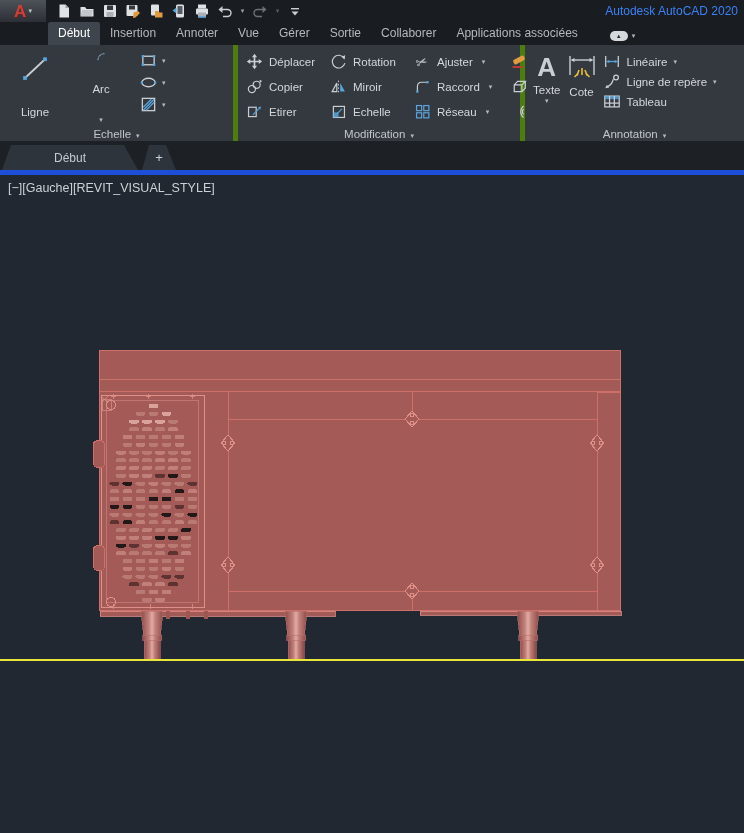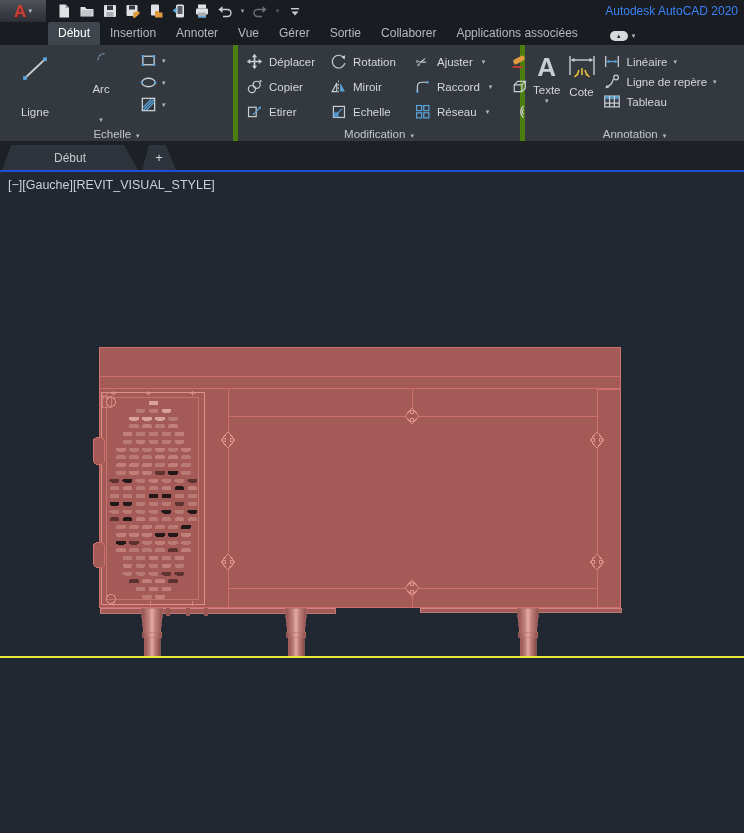--- a/index.html
+++ b/index.html
@@ -60,21 +60,21 @@
 
   
   .filetabs { height:29px; background:#1d2126; display:flex; align-items:flex-end; padding-left:2px; }
   .ftab { height:25px; display:flex; align-items:center; justify-content:center; gap:26px; font-size:12px; color:#c6cace; background:#2e343b; cursor:pointer; clip-path:polygon(0 100%, 9px 0, calc(100% - 14px) 0, 100% 100%); }
   .ftab.start { width:136px; }
   .ftab.active { width:138px; background:#3e454d; color:#edeff1; }
   .fclose { font-size:14px; color:#c6cace; cursor:pointer; }
   .ftab.plus { width:34px; margin-left:4px; color:#cfd3d6; font-size:13px; clip-path:polygon(0 100%, 7px 0, calc(100% - 10px) 0, 100% 100%); }
 
   
-  .canvas { position:relative; height:663px; background:var(--canvas-bg,#212831); border-top:2px solid #1d4ed8; }
+  .canvas { position:relative; height:663px; background:var(--canvas-bg,#212831); border-top:5px solid #1d4ed8; }
   .vplabel { position:absolute; left:8px; top:6px; font-size:12.5px; color:#ccd1d5; z-index:2; cursor:pointer; }
   #draw { position:absolute; left:0; top:0; }
 
   
   .gry { stroke:#c9ced3; fill:none; stroke-width:1.4; }
   .gryf { fill:#c9ced3; }
   .blu { stroke:var(--accent,#58a6dc); fill:none; stroke-width:1.4; }
   .bluf { fill:var(--accent,#58a6dc); }
   .dis { stroke:#6b7177; fill:none; stroke-width:1.4; }
   .disf { fill:#6b7177; }

